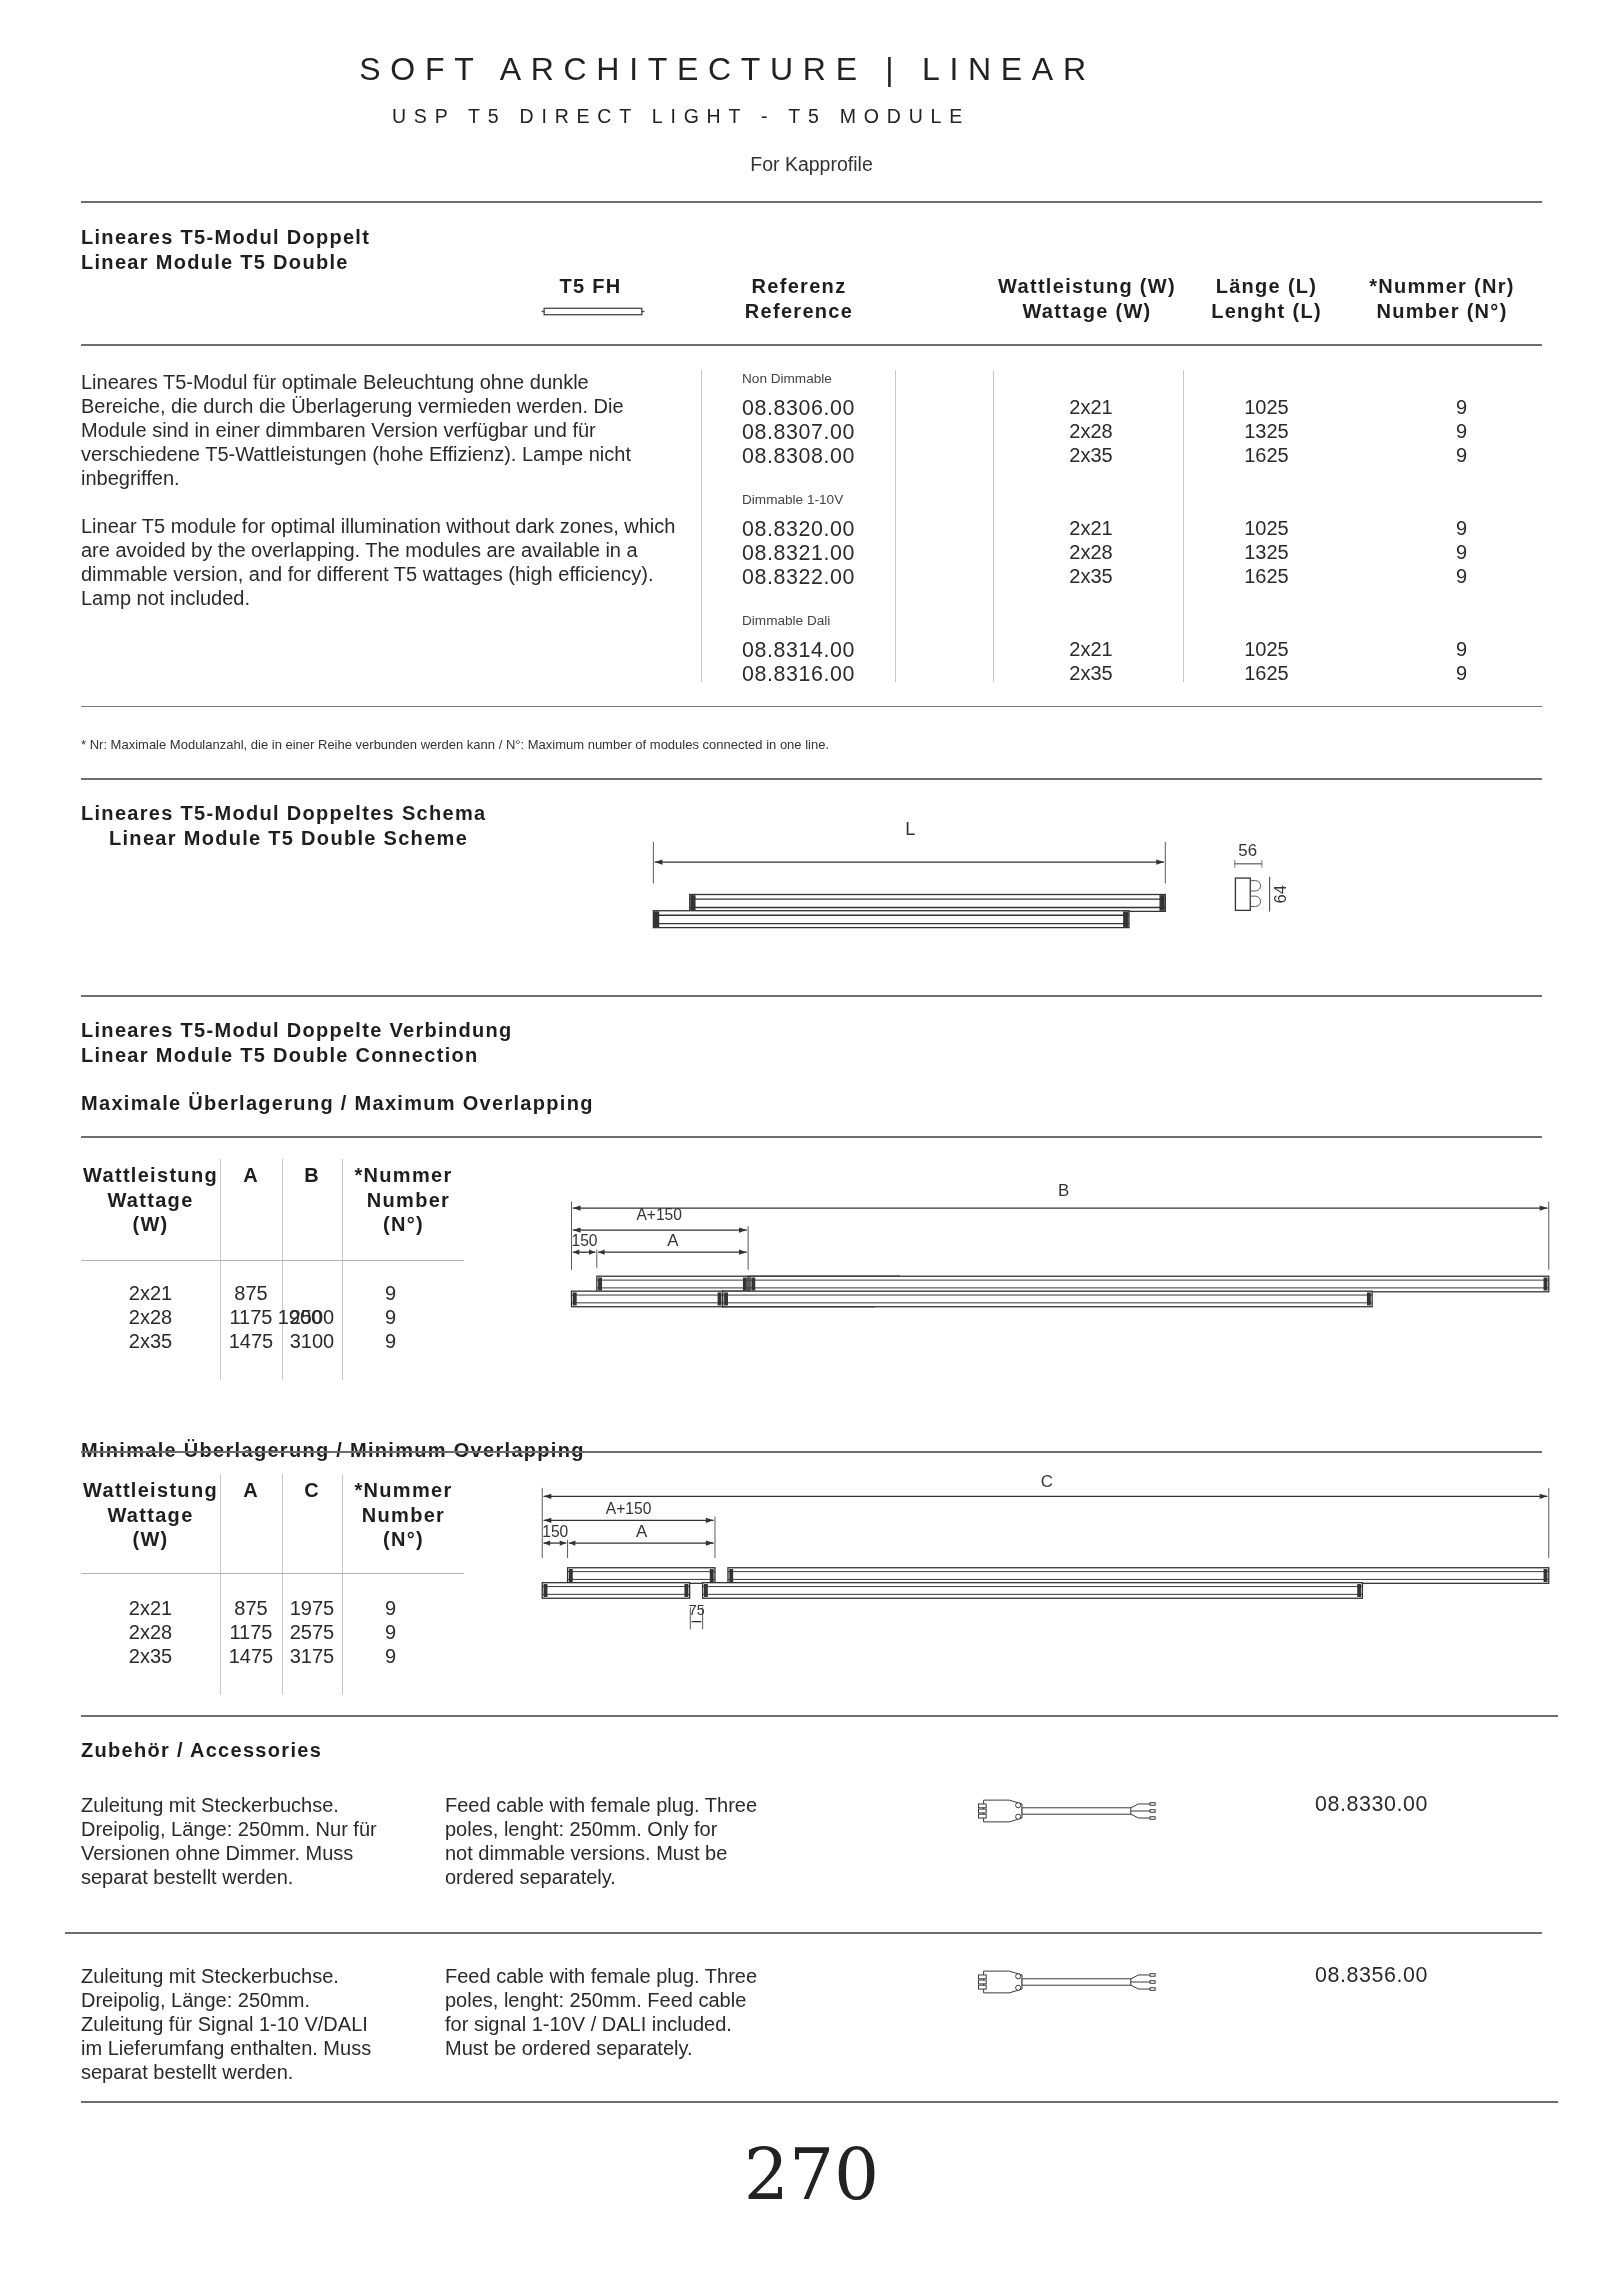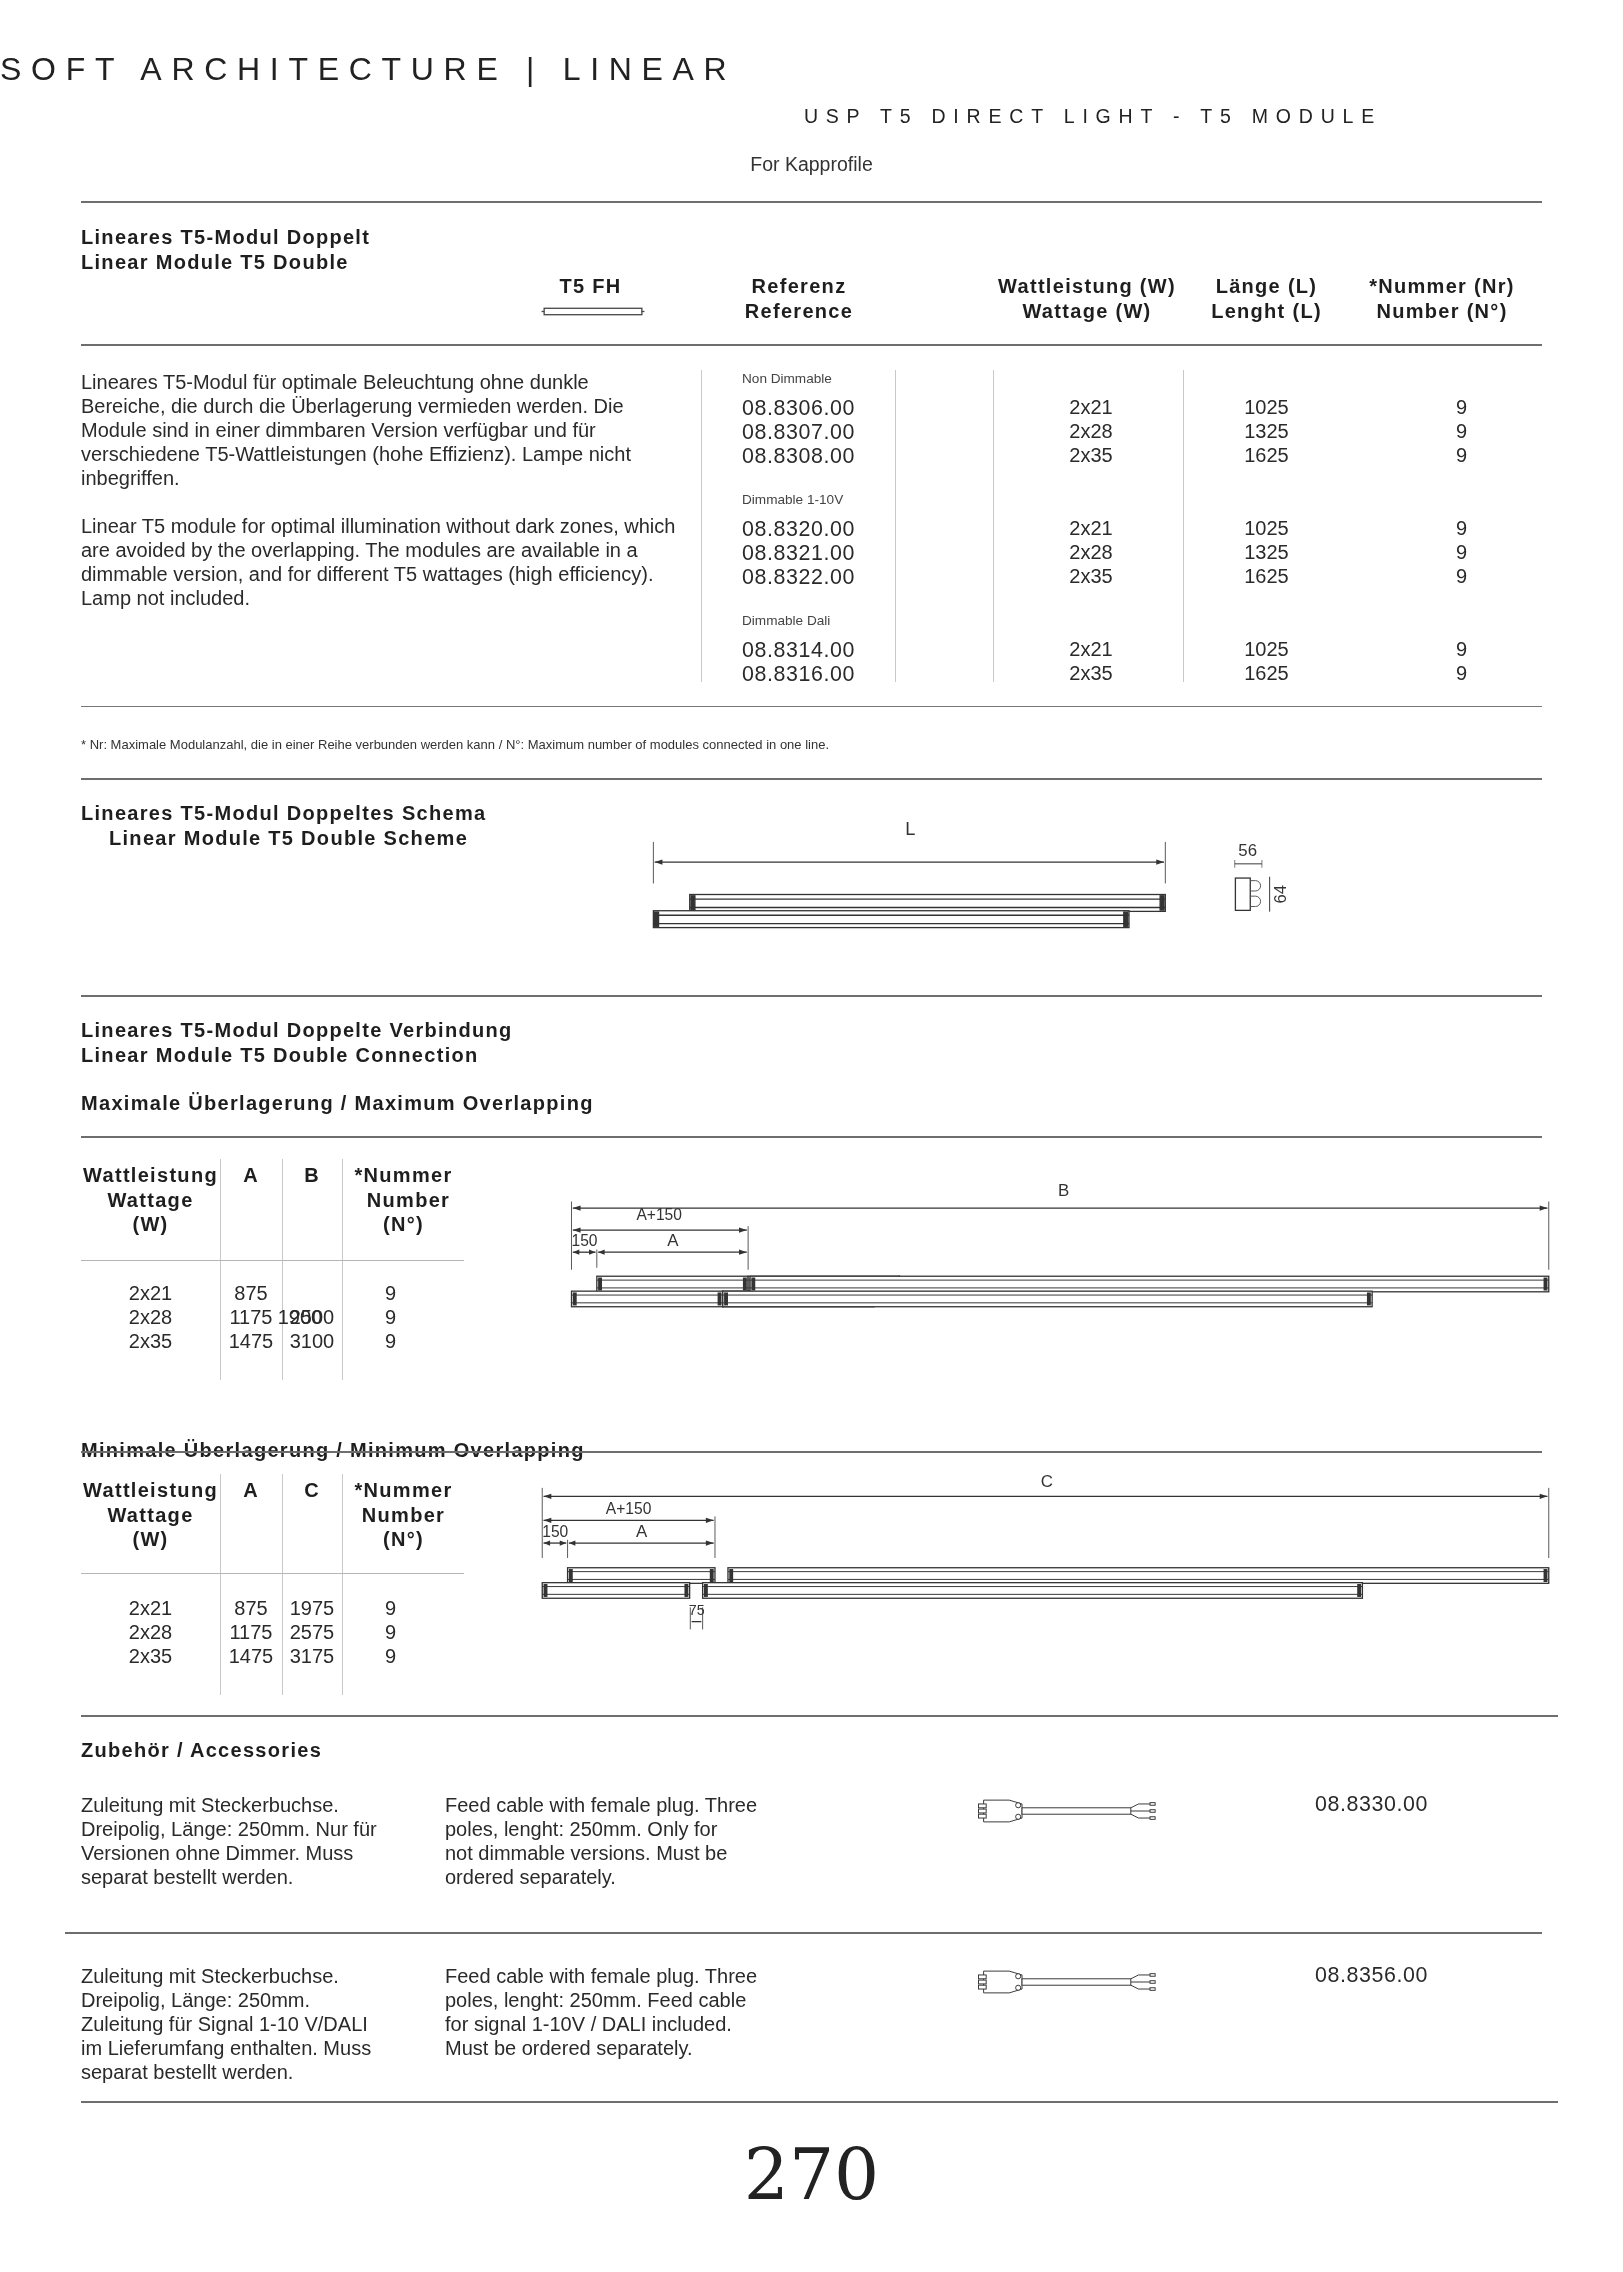--- a/index.html
+++ b/index.html
@@ -2,22 +2,22 @@
 <html style="font-size:10.4px"><head>
 <meta charset="utf-8">
 <style>
   html, body { margin:0; padding:0; background:#fff; }
   body { width:1623px; height:2273px; position:relative; overflow:hidden; color:#222;
          font-family:"Liberation Sans", sans-serif; }
   .abs { position:absolute; }
   .hr { position:absolute; height:1.9px; background:#6e6e6e; }
   .hr.light { background:#b5b5b5; height:1.3px; }
   .vr { position:absolute; width:1.3px; background:#c8c8c8; }
-  .title { left:0; width:1455px; text-align:left; top:51px; font-size:32px; letter-spacing:9.7px; color:#222; }
-  .subtitle { left:0; width:1362px; text-align:right; top:105px; font-size:19.5px; letter-spacing:7.8px; color:#222;margin-left:20px; }
+  .title { left:0; width:1455px; text-align:center; top:51px; font-size:32px; letter-spacing:9.7px; color:#222; }
+  .subtitle { left:0; width:1362px; text-align:center; top:105px; font-size:19.5px; letter-spacing:7.8px; color:#222; }
   .forline { left:0; width:1623px; text-align:center; top:153px; font-size:19.5px; color:#333; }
   .h-bold { font-weight:bold; font-size:20px; letter-spacing:1.3px; line-height:25px; color:#1e1e1e; }
   .colhead { font-weight:bold; font-size:20px; letter-spacing:1.3px; line-height:25px; text-align:center; color:#1e1e1e; }
   .body-text { font-size:20px; line-height:24px; color:#2a2a2a; }
   .small { font-size:13.6px; color:#444; }
   .cell { font-size:20px; color:#2a2a2a; text-align:center; }
   .num { font-size:21.4px; color:#2a2a2a; letter-spacing:0.6px; }
   .foot { font-size:13px; color:#333; }
   .pageno { font-family:"DejaVu Serif", serif; font-size:71px; color:#222; left:0; width:1623px; text-align:center; top:2133px; }
   svg text { font-family:"Liberation Sans", sans-serif; fill:#333; }

